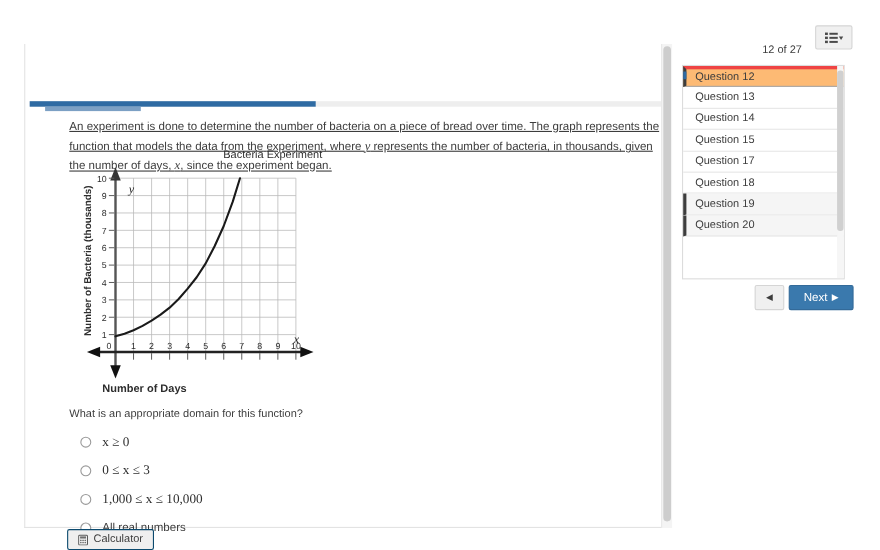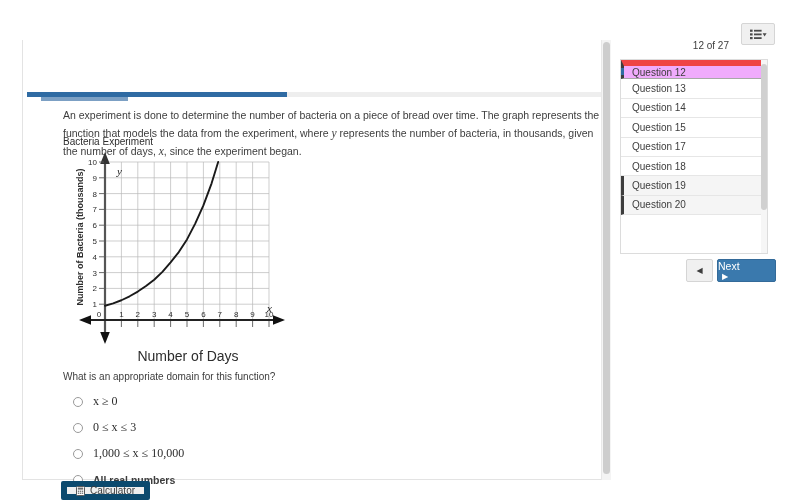--- a/index.html
+++ b/index.html
@@ -65,63 +65,63 @@
 
   
   #stem {
     position: absolute;
     left: 40px;
     top: 66px;
     width: 542px;
     line-height: 18px;
     font-size: 10.5px;
     color: #3d3d3d;
+    text-decoration: underline;
   }
   .mathvar {
     font-family: "Liberation Serif", serif;
     font-style: italic;
     font-size: 11.5px;
   }
 
   
   #figure {
     position: absolute;
     left: 40px;
     top: 96px;
     width: 230px;
     height: 228px;
   }
   #graph-title {
     position: absolute;
     left: 0px;
     top: 0px;
     width: 230px;
-    text-align: left;
+    text-align: right;
     font-size: 10px;
     color: #2d2d2d;
   }
   #ylabel {
     position: absolute;
     left: -58px;
     top: 96px;
     width: 150px;
     text-align: center;
     font-size: 9px;
     font-weight: bold;
     color: #2d2d2d;
     transform: rotate(-90deg);
   }
   #xlabel {
     position: absolute;
     left: 30px;
     top: 212px;
     width: 190px;
-    text-align: center;
-    font-size: 14px;
-    font-weight: normal;
+    font-size: 10px;
+    font-weight: bold;
     color: #2d2d2d;
   }
   #plot-svg {
     position: absolute;
     left: 0px;
     top: 14px;
   }
 
   
   #prompt {
@@ -155,32 +155,31 @@
   .choice-text {
     font-family: "Liberation Serif", serif;
     font-size: 12px;
     color: #2d2d2d;
     text-align: center;
   }
   .choice-text.plain {
     font-family: "Liberation Sans", sans-serif;
     font-size: 10.5px;
     color: #3d3d3d;
-    font-weight: bold;
   }
 
   
   #calculator-btn {
     position: absolute;
     left: 38px;
     top: 441px;
     height: 19px;
     padding: 0 9px;
     background: #efefef;
-    border: 6px solid #0c4a6e;
+    border: 1px solid #0c4a6e;
     border-radius: 2px;
     display: flex;
     align-items: center;
     font-size: 10px;
     color: #3d3d3d;
     box-sizing: border-box;
   }
   #calc-icon {
     margin-right: 5px;
     display: inline-flex;
@@ -251,22 +250,22 @@
     border-bottom: 1px solid #e6e6e6;
     display: flex;
     align-items: center;
     padding-left: 11px;
     font-size: 10px;
     color: #3d3d3d;
     box-sizing: border-box;
     position: relative;
   }
   .q-item.current {
-    background: #f0abfc;
-    border-top: 6px solid #ef4444;
+    background: #fdba74;
+    border-top: 3px solid #ef4444;
     border-bottom: 1px solid #a8a8a8;
     border-left: 3px solid #3d3d3d;
     padding-left: 8px;
   }
   .q-item.current::before {
     content: "";
     position: absolute;
     left: -3px;
     top: 2px;
     width: 3px;
@@ -316,25 +315,25 @@
     box-sizing: border-box;
   }
   #next-btn {
     margin-left: 4px;
     width: 59px;
     height: 23px;
     background: #3a79ad;
     border: 1px solid #336a99;
     border-radius: 2px;
     display: flex;
+    align-items: center;
     justify-content: center;
     color: #ffffff;
     font-size: 10.5px;
     box-sizing: border-box;
-    flex-direction: column;
   }
   #next-btn .arrow {
     margin-left: 4px;
     font-size: 8px;
   }
 </style>
 </head>
 <body>
 
 <div id="content-panel">

